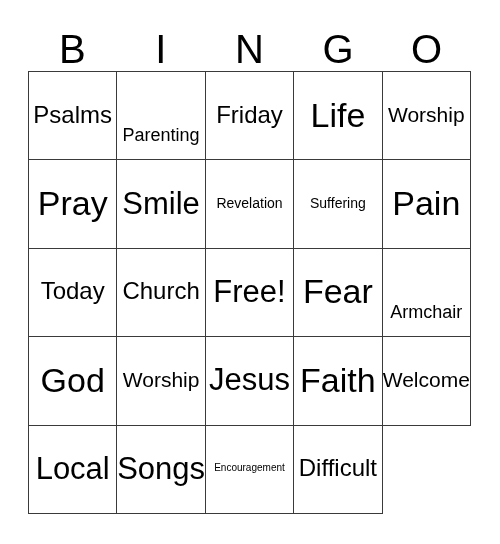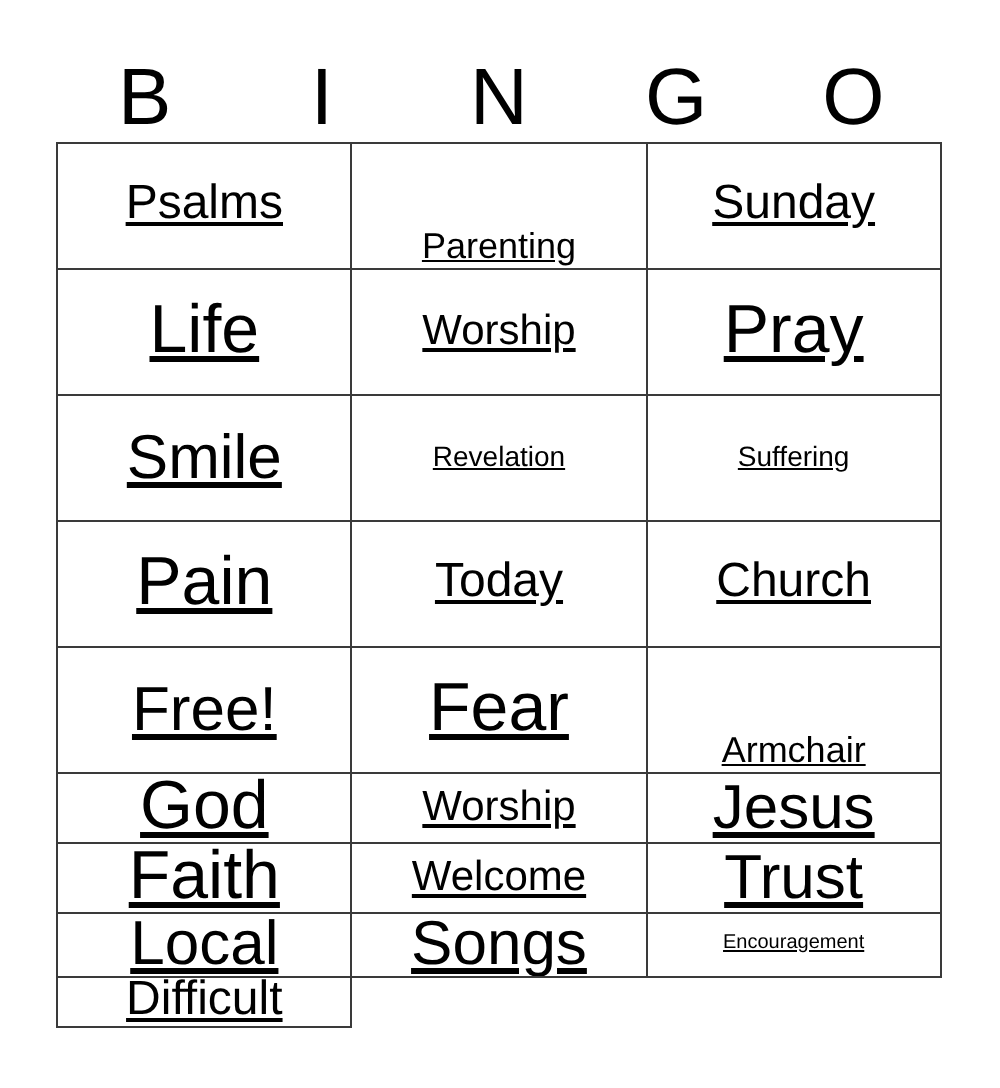--- a/index.html
+++ b/index.html
@@ -46,27 +46,26 @@
   }
 
   
   #grid {
     position: absolute;
     left: 28px;
     top: 71px;
     width: 443px;
     height: 443px;
     display: grid;
-    grid-template-columns: repeat(3, 1fr);
+    grid-template-columns: repeat(5, 1fr);
     grid-template-rows: repeat(5, 1fr);
     border-top: 1.5px solid #3a3a3a;
     border-left: 1.5px solid #3a3a3a;
     box-sizing: border-box;
     background: #ffffff;
-    text-decoration: underline;
   }
   .cell {
     border-right: 1.5px solid #3a3a3a;
     border-bottom: 1.5px solid #3a3a3a;
     box-sizing: border-box;
     display: flex;
     align-items: center;
     justify-content: center;
     overflow: hidden;
     background: #ffffff;
@@ -105,21 +104,21 @@
 
   <div id="grid">
 
     <div class="cell">
         <span class="cell-label fs-md">Psalms</span>
       </div>
     <div class="cell">
         <span class="cell-label fs-xs">Parenting</span>
       </div>
     <div class="cell">
-        <span class="cell-label fs-md">Sunday</span>
+        <span class="cell-label fs-md">Friday</span>
       </div>
     <div class="cell">
         <span class="cell-label fs-xl">Life</span>
       </div>
     <div class="cell">
         <span class="cell-label fs-sm">Worship</span>
       </div>
 
     <div class="cell">
         <span class="cell-label fs-xl">Pray</span>
@@ -163,23 +162,20 @@
         <span class="cell-label fs-lg">Jesus</span>
       </div>
     <div class="cell">
         <span class="cell-label fs-xl">Faith</span>
       </div>
     <div class="cell">
         <span class="cell-label fs-sm">Welcome</span>
       </div>
 
     <div class="cell">
-        <span class="cell-label fs-lg">Trust</span>
-      </div>
-    <div class="cell">
         <span class="cell-label fs-lg">Local</span>
       </div>
     <div class="cell">
         <span class="cell-label fs-lg">Songs</span>
       </div>
     <div class="cell">
         <span class="cell-label fs-tiny">Encouragement</span>
       </div>
     <div class="cell">
         <span class="cell-label fs-md">Difficult</span>

